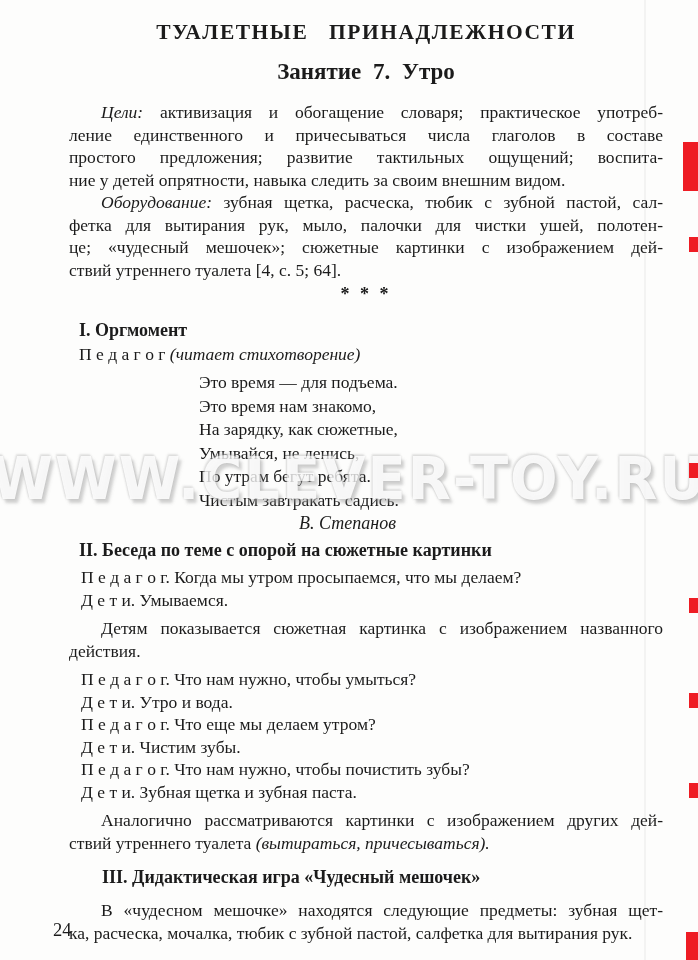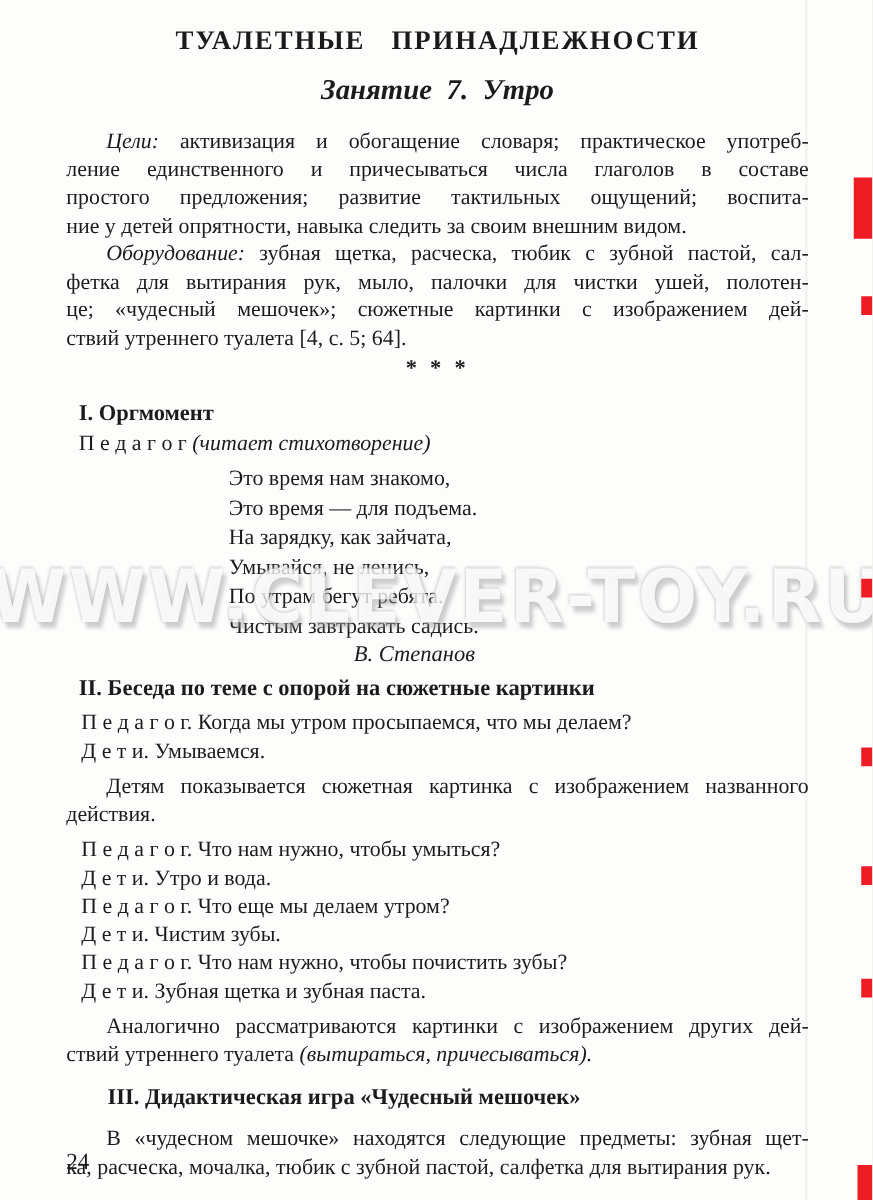--- a/index.html
+++ b/index.html
@@ -1,29 +1,28 @@
 <!DOCTYPE html>
 <html><head>
 <meta charset="utf-8">
 <style>
   html,body { margin:0; padding:0; background:#e9e9e9; }
   .page {
     position:relative; width:698px; height:960px; margin:0 auto;
     background:#fdfdfc; overflow:hidden; color:#1b1b1b;
     font-family:"Liberation Serif","DejaVu Serif",serif;
   }
-  .text-col { position:absolute; left:53px; top:20px; width:594px; }
+  .text-col { position:absolute; left:69px; top:20px; width:594px; }
   .doc-title {
     margin:0; text-align:center; font-size:21.5px; font-weight:bold;
     letter-spacing:1.5px; word-spacing:14px;
   }
   .lesson-title {
     margin:14px 0 0 0; text-align:center; font-size:23px; font-weight:bold;
     word-spacing:6px;
-    font-style:italic;
   }
   .para { margin-top:16px; }
   .bline { font-size:17.5px; line-height:22.5px; text-align:justify; text-align-last:left; }
   .j { text-align-last:justify; }
   .ind { text-indent:32px; }
   .it { font-style:italic; }
   .sep { font-size:18px; font-weight:bold; text-align:center; line-height:22px; margin-top:2px; letter-spacing:3px; }
   .sec-head { font-size:18px; font-weight:bold; line-height:23px; margin:14px 0 0 10px; }
   .sec-head3 { margin:12px 0 0 33px; }
   .speaker-line { font-size:17.5px; line-height:24px; margin-left:10px; }
@@ -80,23 +79,23 @@
       <div class="bline j">це; «чудесный мешочек»; сюжетные картинки с изображением дей-</div>
       <div class="bline">ствий утреннего туалета [4, с. 5; 64].</div>
     </div>
 
     <div class="sep">* * *</div>
 
     <div class="sec-head">I. Оргмомент</div>
     <div class="speaker-line"><span>П е д а г о г </span><span class="it">(читает стихотворение)</span></div>
 
     <div class="poem">
+      <div class="bline">Это время — для подъема.</div>
       <div class="bline">Это время нам знакомо,</div>
-      <div class="bline">Это время — для подъема.</div>
-      <div class="bline">На зарядку, как зайчата,</div>
+      <div class="bline">На зарядку, как сюжетные,</div>
       <div class="bline">Умывайся, не ленись,</div>
       <div class="bline">По утрам бегут ребята.</div>
       <div class="bline">Чистым завтракать садись.</div>
     </div>
     <div class="poem-author">В. Степанов</div>
 
     <div class="sec-head" style="margin-top:4px">II. Беседа по теме с опорой на сюжетные картинки</div>
 
     <div class="dialog">
       <div class="speaker-line"><span>П е д а г о г.</span><span> Когда мы утром просыпаемся, что мы делаем?</span></div>

